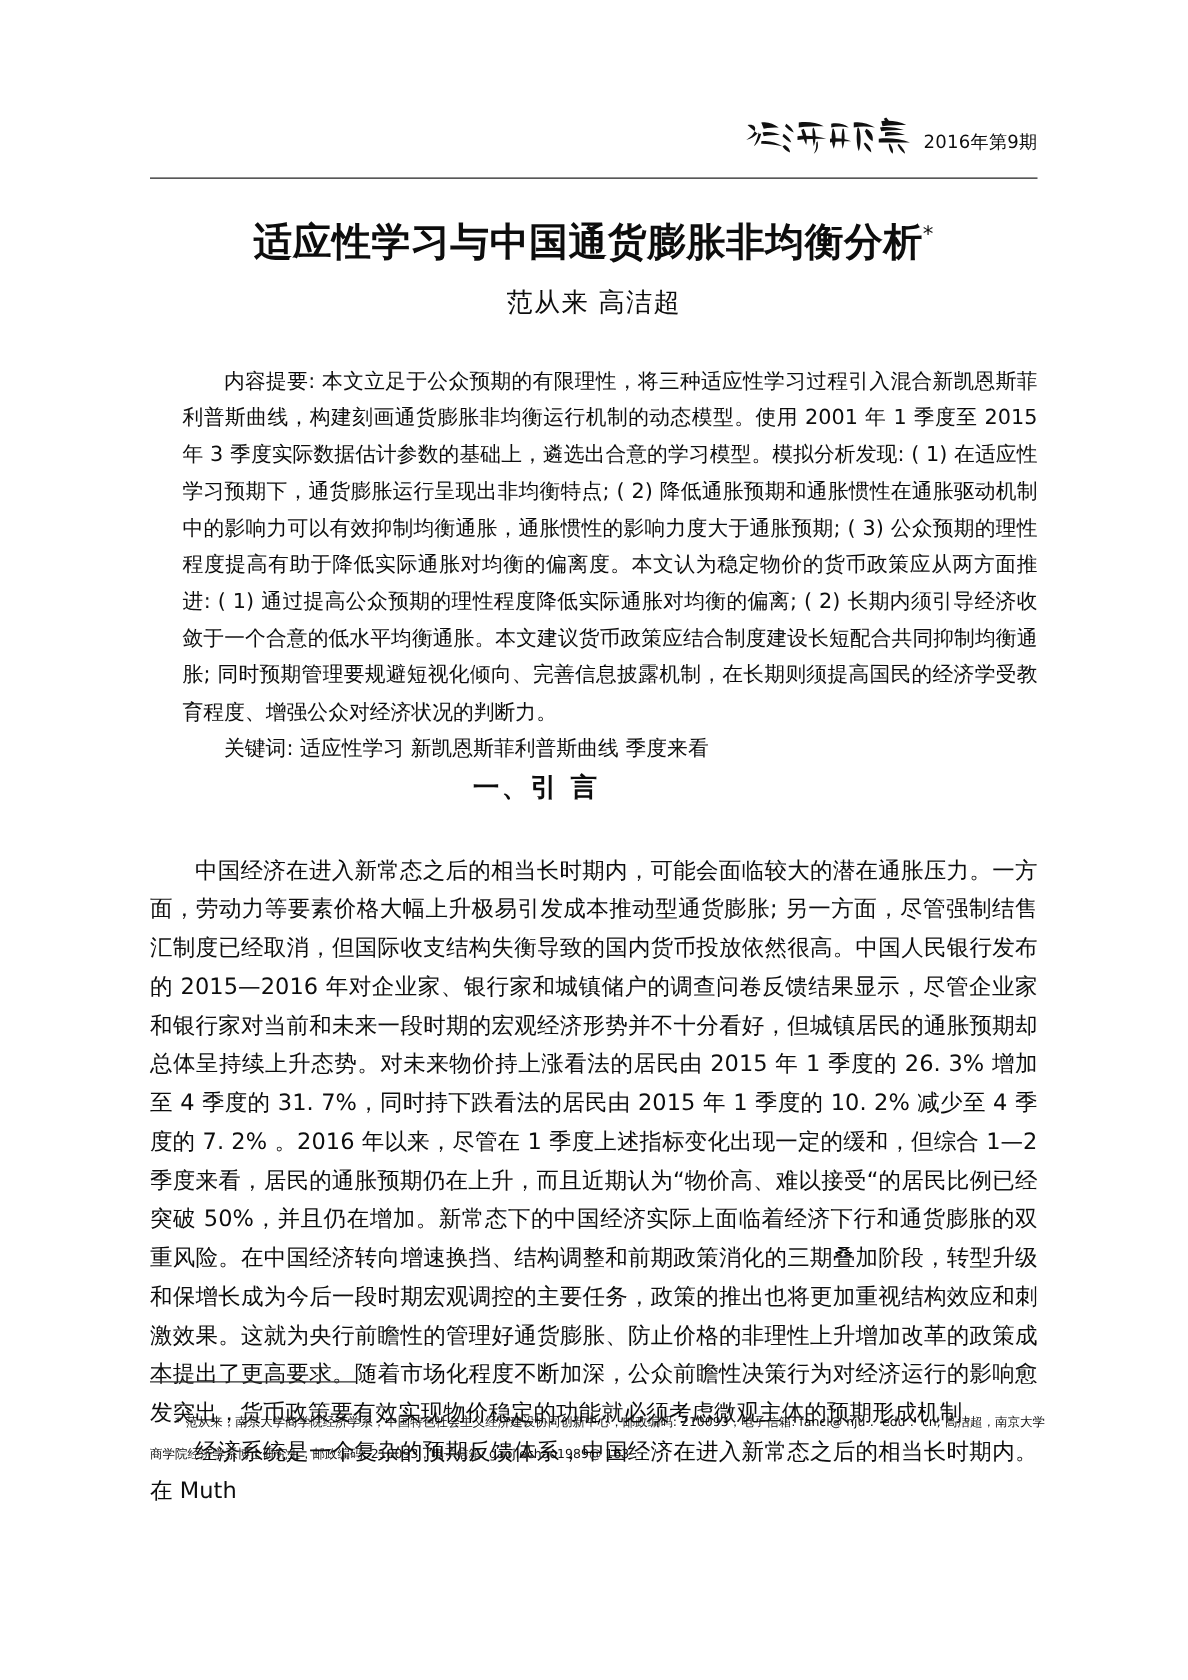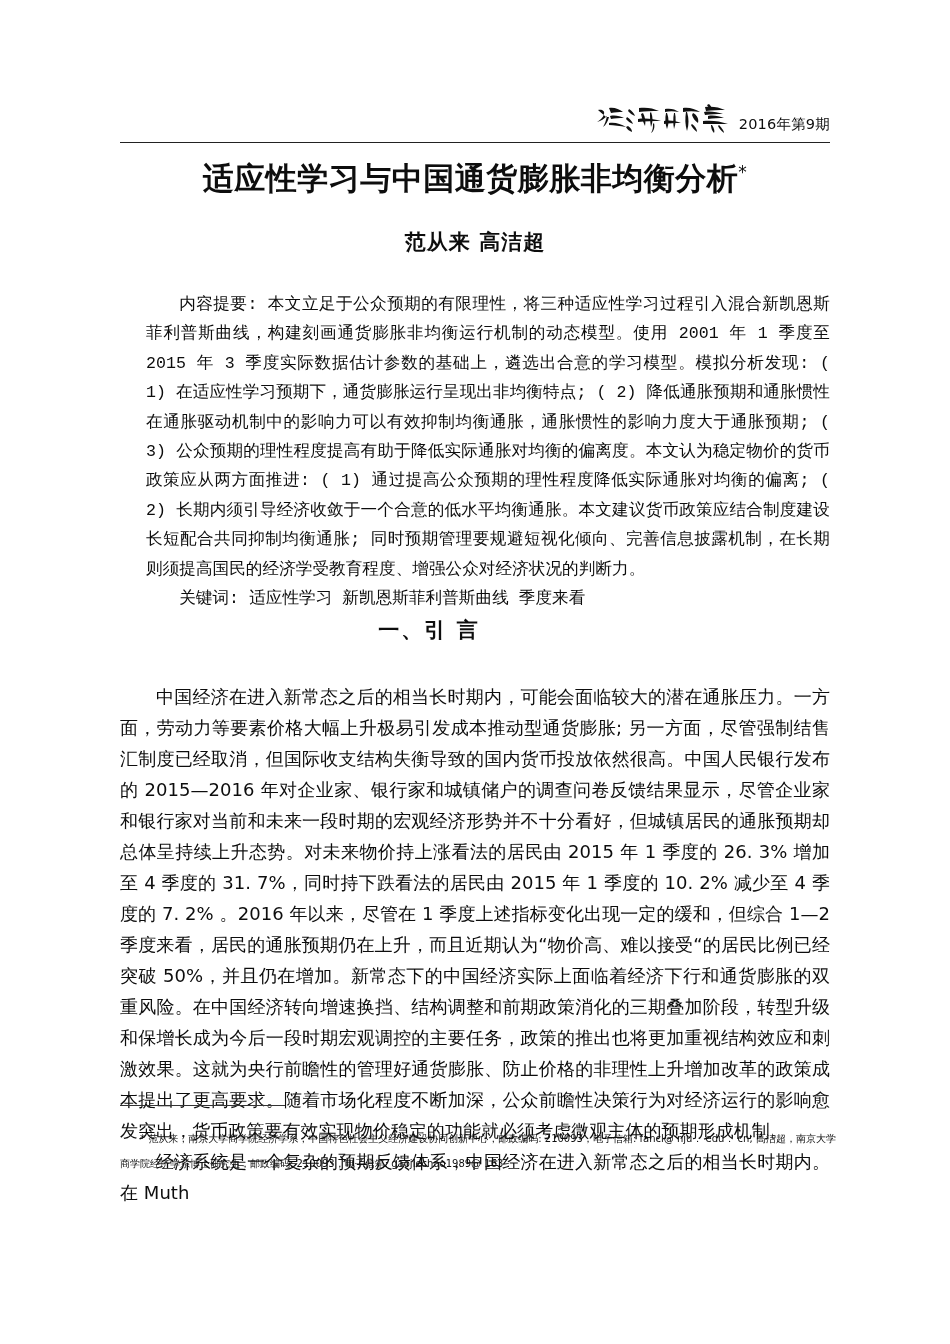--- a/index.html
+++ b/index.html
@@ -25,76 +25,75 @@
     position: absolute;
     left: 120px;
     top: 103px;
     width: 710px;
     height: 40px;
     display: flex;
     align-items: flex-end;
     justify-content: flex-end;
     border-bottom: 1.3px solid #222;
     box-sizing: border-box;
-    padding-bottom: 8px;
+    padding-bottom: 18px;
   }
   .journal-logo {
     display: block;
     height: 34px;
     width: 142px;
     margin-right: 4px;
   }
   .issue-line {
     font-size: 14.5px;
     letter-spacing: 0.2px;
     line-height: 1;
     padding-bottom: 3px;
     white-space: nowrap;
   }
 
   
   .title {
     position: absolute;
     left: 0;
-    top: 160px;
+    top: 176px;
     width: 950px;
     text-align: center;
     font-size: 31px;
     font-weight: 700;
     letter-spacing: 0.5px;
     line-height: 1.2;
   }
   .title .star {
     font-size: 17px;
     vertical-align: super;
     font-weight: 400;
   }
   .authors {
     position: absolute;
     left: 0;
     top: 228px;
     width: 950px;
     text-align: center;
     font-size: 21px;
-    font-weight: 700;
+    font-weight: 400;
     letter-spacing: 1px;
   }
 
   
   .abstract-block {
     position: absolute;
     left: 146px;
     top: 290px;
     width: 684px;
     font-size: 16.6px;
     line-height: 29.4px;
     text-align: justify;
     text-justify: inter-ideograph;
     letter-spacing: 0.05px;
-    font-family: Liberation Mono, monospace;
   }
   .abstract-block p {
     margin: 0;
   }
   .abstract-body { text-indent: 2em; }
   .keywords { text-indent: 2em; margin-top: 0; }
 
   
   .section-heading {
     position: absolute;

